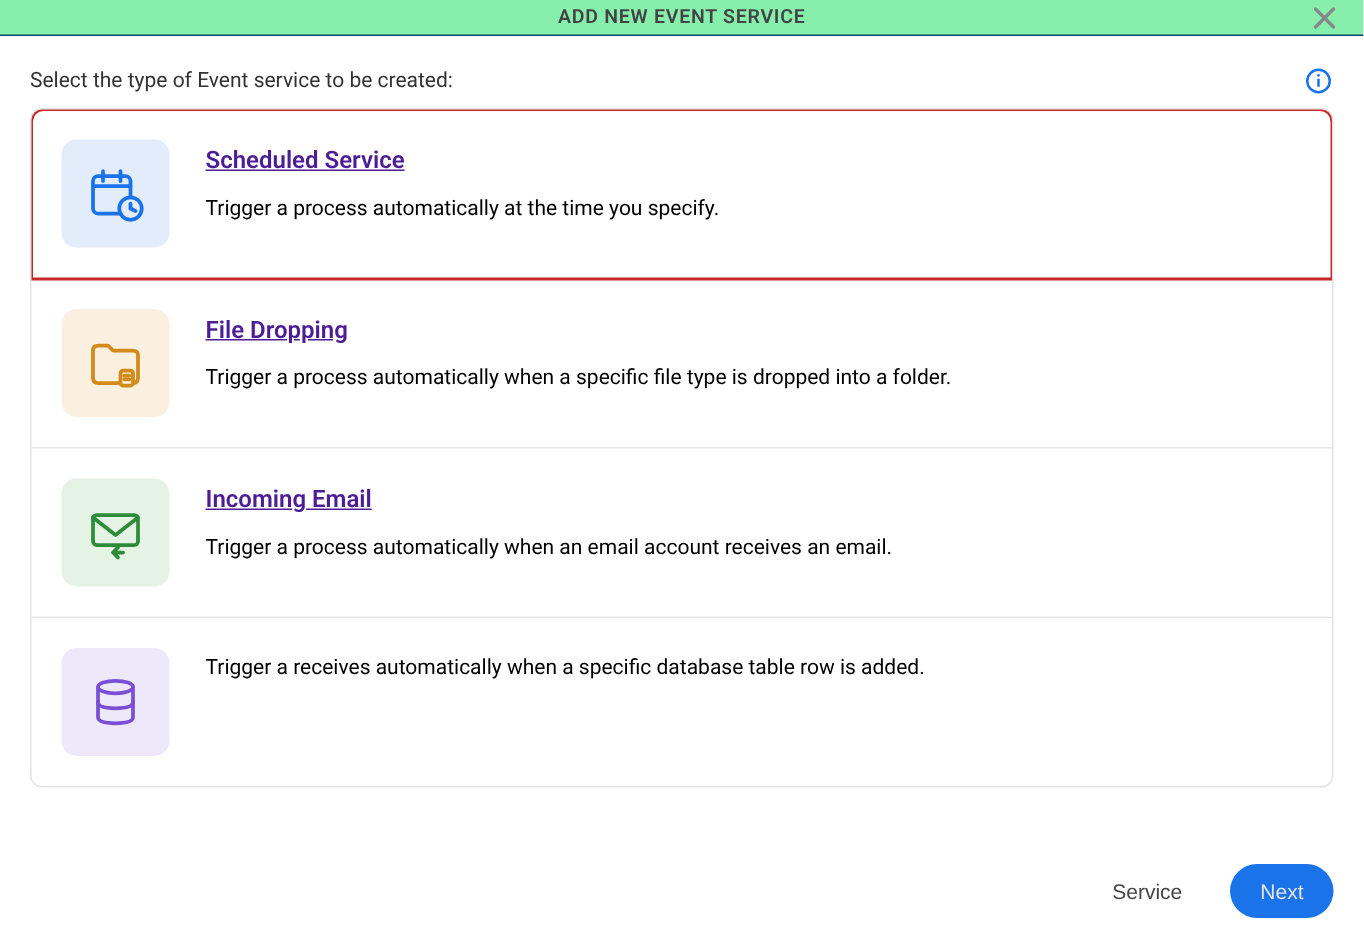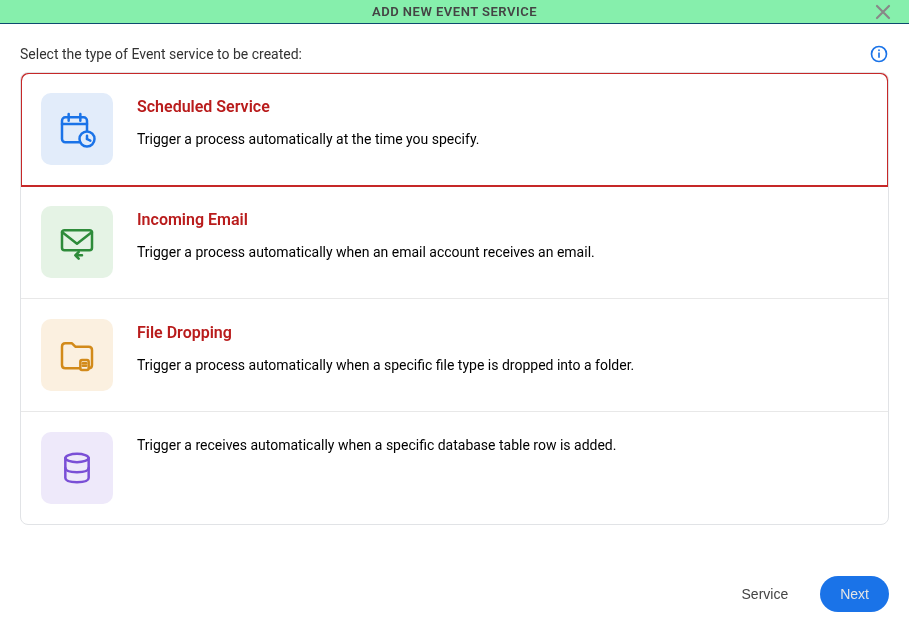--- a/index.html
+++ b/index.html
@@ -93,22 +93,23 @@
       flex-shrink: 0;
     }
     .bg-blue { background: #e2ecfa; }
     .bg-green { background: #e5f3e5; }
     .bg-orange { background: #fbf0e0; }
     .bg-purple { background: #eee9fa; }
     .option-body { padding-top: 4px; }
     .option-title {
       font-size: 16px;
       font-weight: 600;
-      color: #b91c1c;
+      color: #4c1d95;
       margin-bottom: 14px;
+      text-decoration: underline;
     }
     .option-desc {
       font-size: 14px;
       color: #000000;
       line-height: 1.4;
     }
     .footer {
       position: absolute;
       bottom: 0;
       left: 0;
@@ -176,49 +177,49 @@
           <line x1="36" y1="36" x2="40" y2="38"></line>
         </svg>
       </div>
       <div class="option-body">
         <div class="option-title">Scheduled Service</div>
         <div class="option-desc">Trigger a process automatically at the time you specify.</div>
       </div>
     </div>
 
     <div class="option">
-      <div class="option-icon bg-green">
-        <svg width="40" height="40" viewBox="0 0 48 48" fill="none" stroke="#2e8b3a" stroke-width="3" stroke-linecap="round" stroke-linejoin="round">
-          <rect x="6" y="10" width="36" height="24" rx="3"></rect>
-          <path d="M6 12 L24 26 L42 12"></path>
-          <path d="M30 40 L22 40 M22 40 L26 36 M22 40 L26 44"></path>
-        </svg>
-      </div>
-      <div class="option-body">
-        <div class="option-title">Incoming Email</div>
-        <div class="option-desc">Trigger a process automatically when an email account receives an email.</div>
-      </div>
-    </div>
-
-    <div class="option">
       <div class="option-icon bg-orange">
         <svg width="40" height="40" viewBox="0 0 48 48" fill="none" stroke="#d28a1a" stroke-width="3" stroke-linecap="round" stroke-linejoin="round">
           <path d="M6 14 L6 36 Q6 40 10 40 L38 40 Q42 40 42 36 L42 18 Q42 14 38 14 L22 14 L18 10 L10 10 Q6 10 6 14 Z"></path>
           <rect x="28" y="30" width="10" height="12" rx="2" fill="#fbf0e0"></rect>
           <line x1="31" y1="34" x2="35" y2="34"></line>
           <line x1="31" y1="37" x2="35" y2="37"></line>
         </svg>
       </div>
       <div class="option-body">
         <div class="option-title">File Dropping</div>
         <div class="option-desc">Trigger a process automatically when a specific file type is dropped into a folder.</div>
       </div>
     </div>
 
     <div class="option">
+      <div class="option-icon bg-green">
+        <svg width="40" height="40" viewBox="0 0 48 48" fill="none" stroke="#2e8b3a" stroke-width="3" stroke-linecap="round" stroke-linejoin="round">
+          <rect x="6" y="10" width="36" height="24" rx="3"></rect>
+          <path d="M6 12 L24 26 L42 12"></path>
+          <path d="M30 40 L22 40 M22 40 L26 36 M22 40 L26 44"></path>
+        </svg>
+      </div>
+      <div class="option-body">
+        <div class="option-title">Incoming Email</div>
+        <div class="option-desc">Trigger a process automatically when an email account receives an email.</div>
+      </div>
+    </div>
+
+    <div class="option">
       <div class="option-icon bg-purple">
         <svg width="40" height="40" viewBox="0 0 48 48" fill="none" stroke="#7a4fd6" stroke-width="3" stroke-linecap="round" stroke-linejoin="round">
           <ellipse cx="24" cy="12" rx="14" ry="5"></ellipse>
           <path d="M10 12 L10 36 Q10 41 24 41 Q38 41 38 36 L38 12"></path>
           <path d="M10 24 Q10 29 24 29 Q38 29 38 24"></path>
         </svg>
       </div>
       <div class="option-body">
         <div class="option-desc">Trigger a receives automatically when a specific database table row is added.</div>
       </div>

